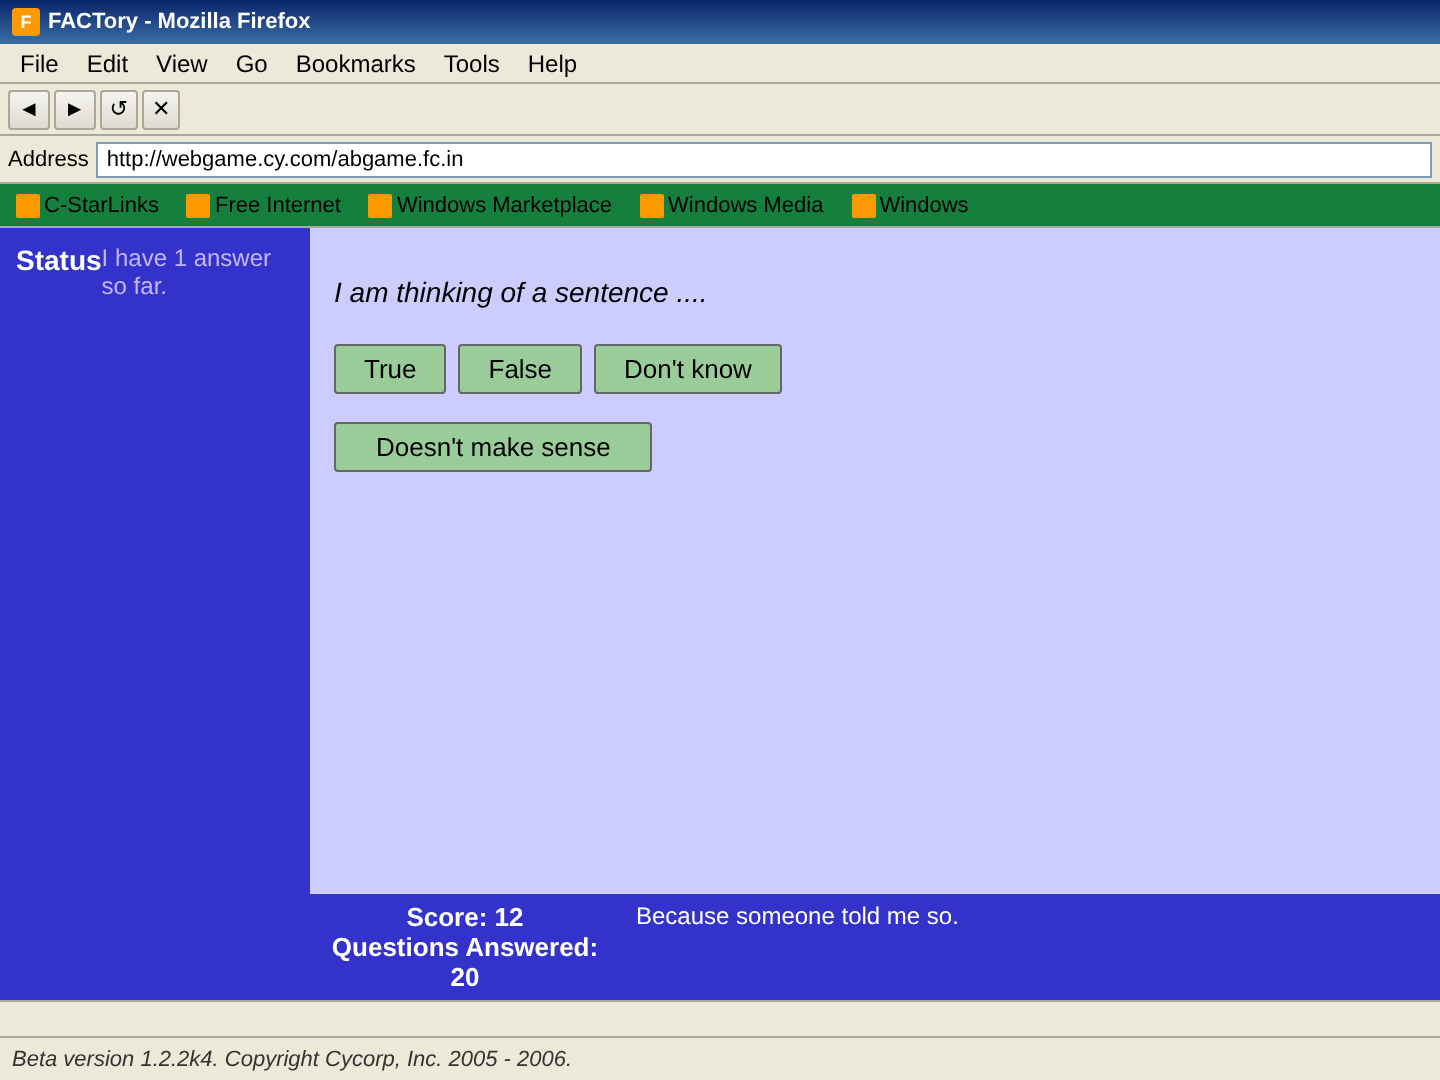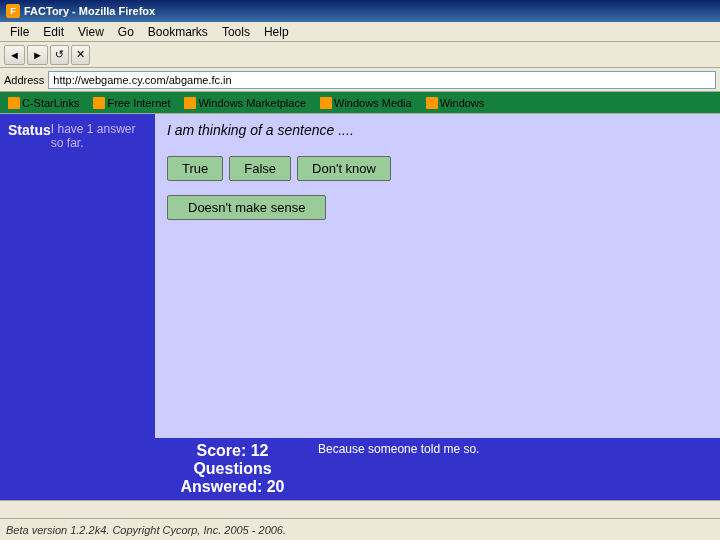--- a/index.html
+++ b/index.html
@@ -234,21 +234,21 @@
     }
 
     .right-wrapper {
       flex: 1;
       display: flex;
       flex-direction: column;
     }
 
     .top-right {
       background: #ccccff;
-      padding: 8px 12px;
+      padding: 24px 12px;
       flex: 1;
       display: flex;
       flex-direction: column;
     }
 
     .controls-area {
       flex: 0 0 auto;
       display: flex;
       flex-direction: column;
       gap: 6px;
@@ -264,21 +264,21 @@
 
     .bottom-status {
       background: #3333cc;
       color: white;
       display: flex;
       gap: 0;
     }
 
     .score-cell {
       padding: 4px 8px;
-      font-size: 16px;
+      font-size: 13px;
       width: 155px;
       text-align: center;
       font-weight: bold;
     }
 
     .reason-cell {
       padding: 4px 8px;
       font-size: 12px;
       color: white;
       flex: 1;

